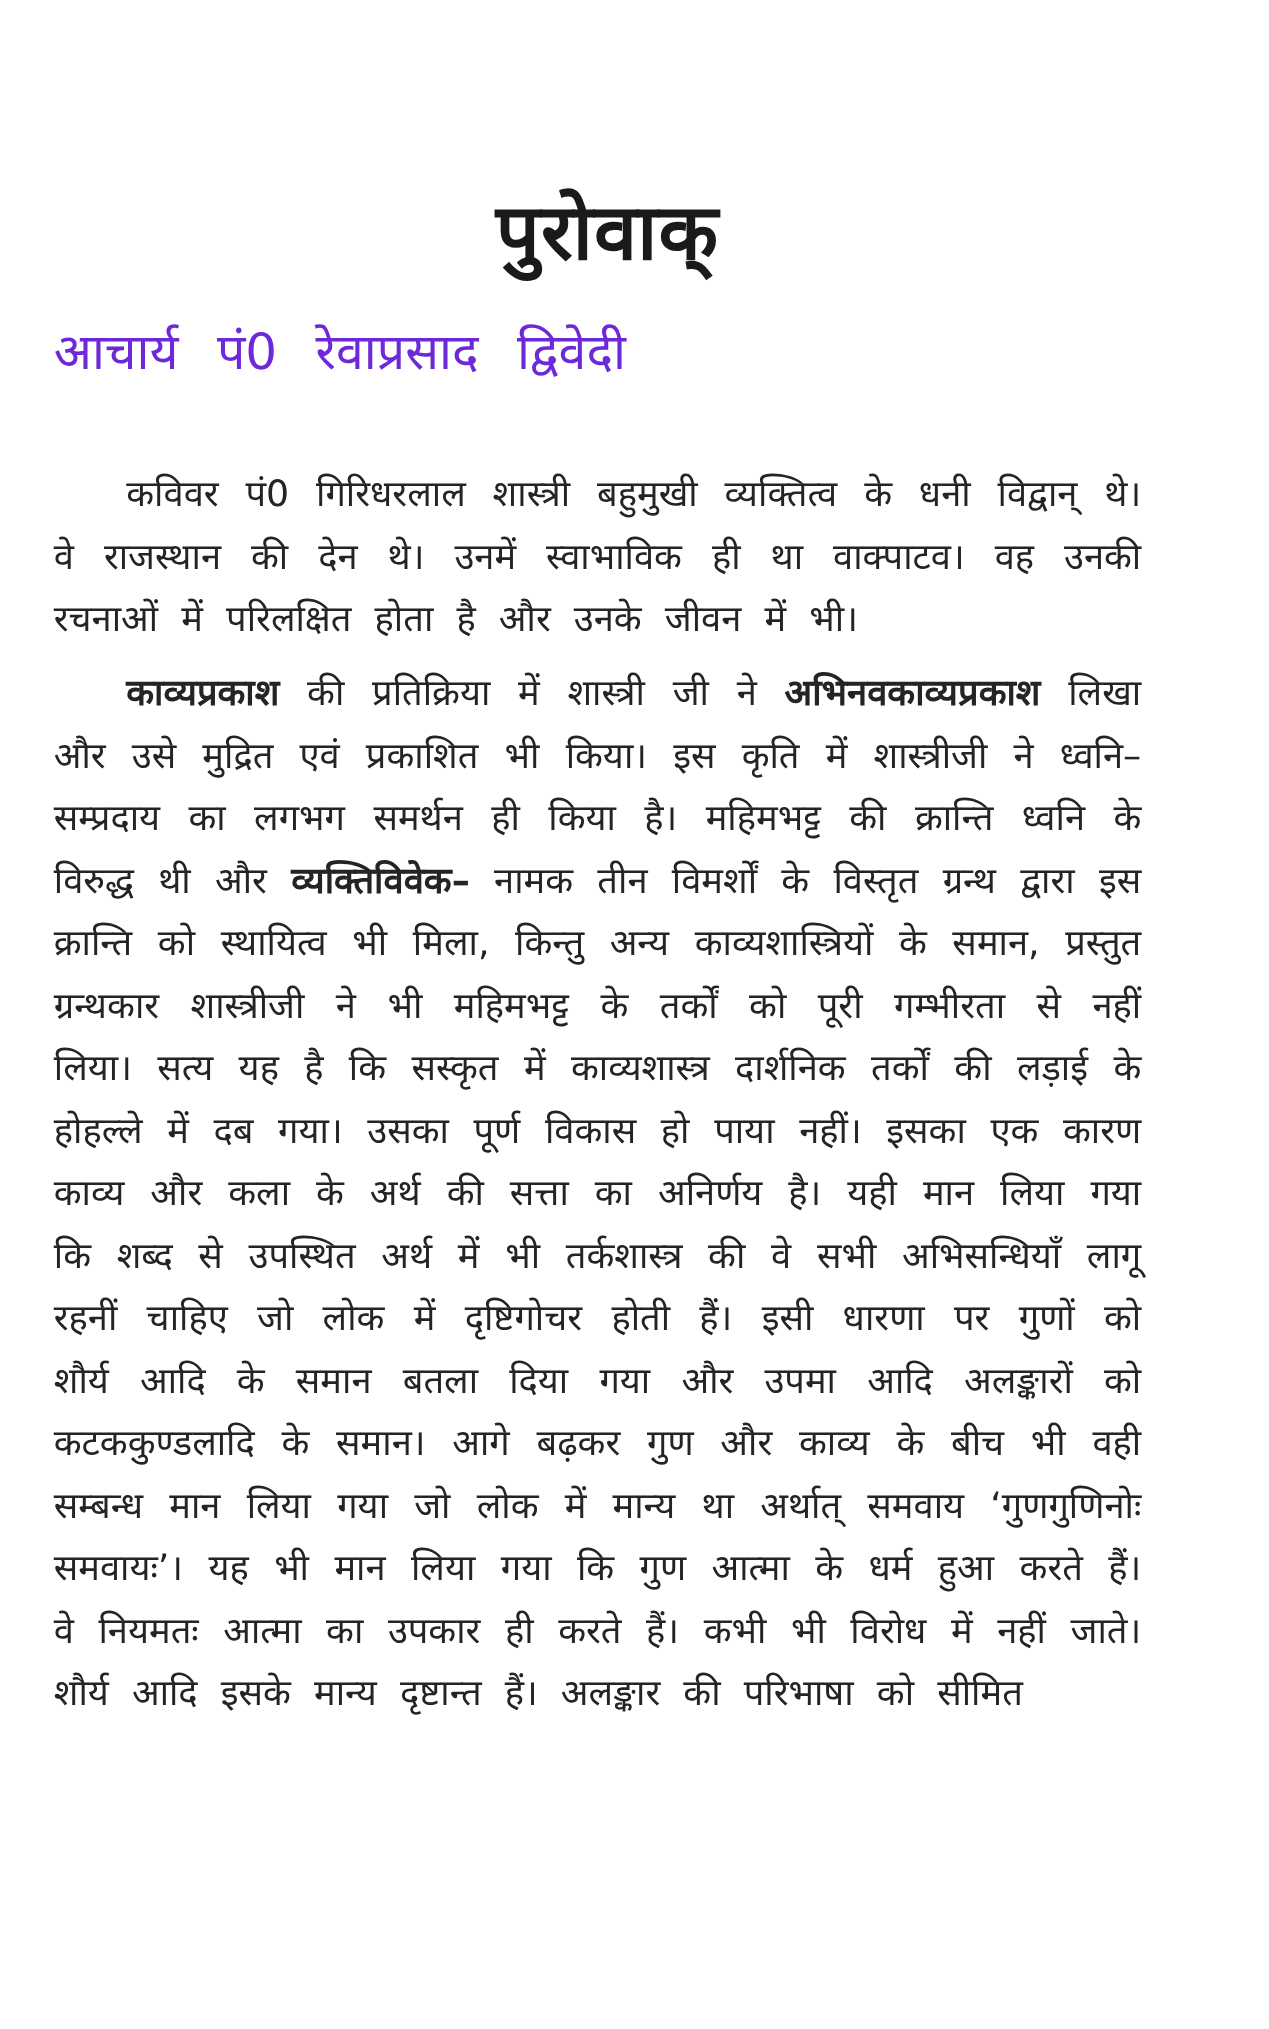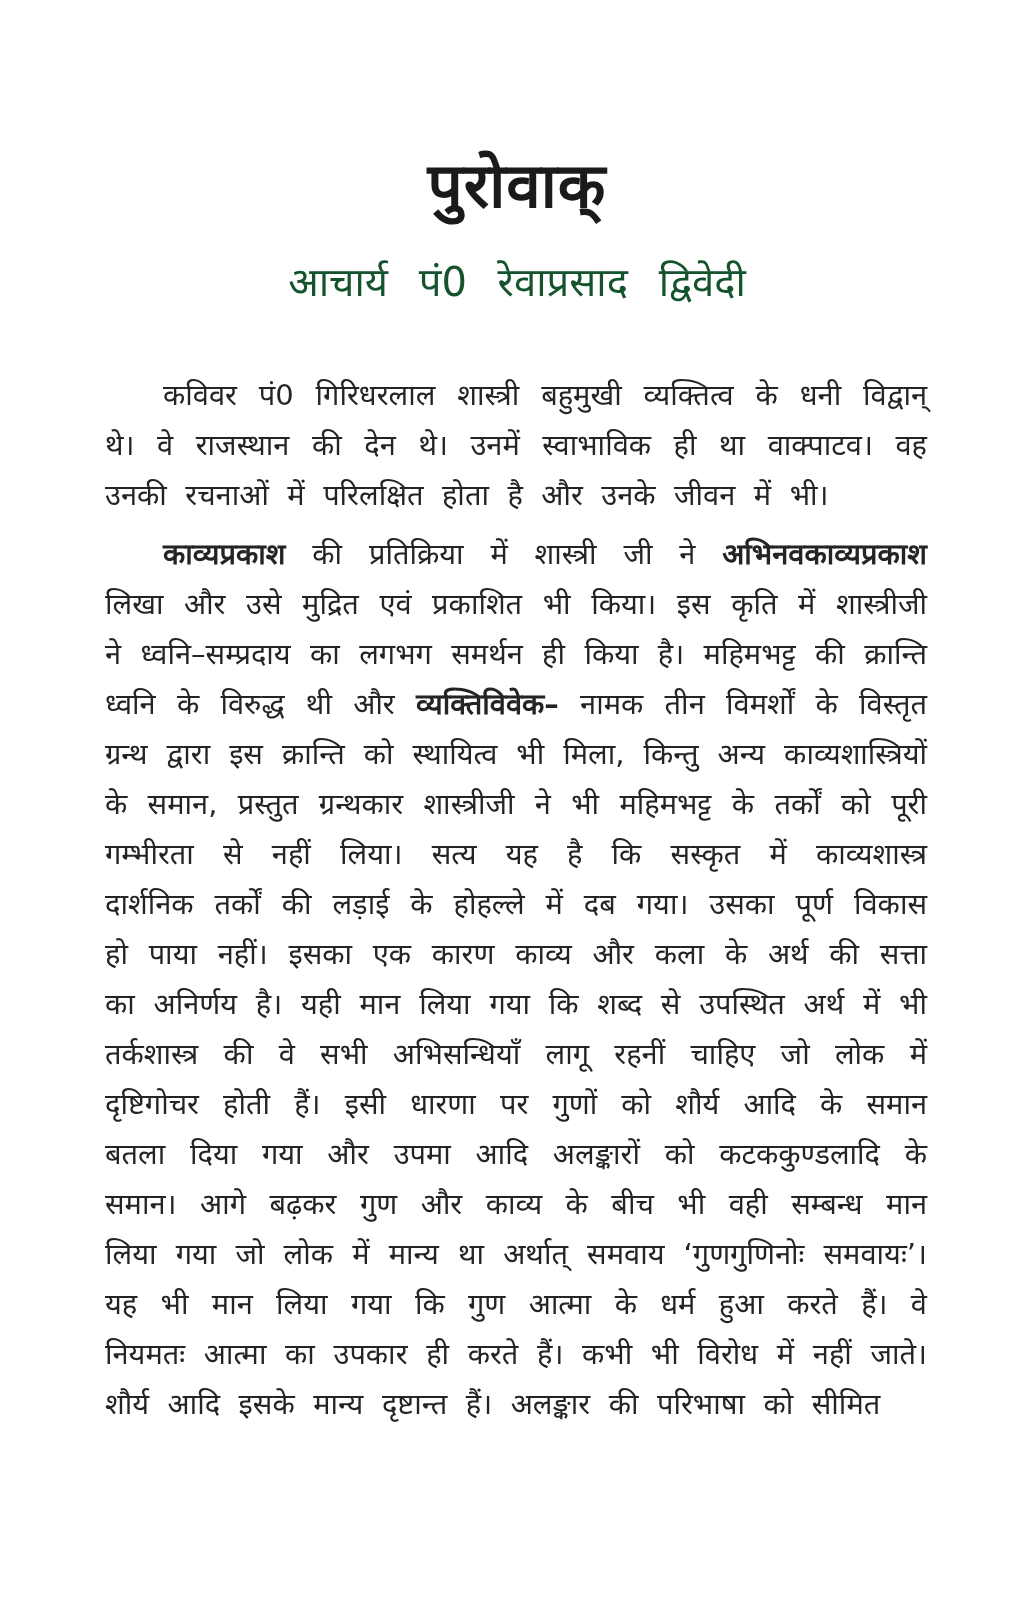--- a/index.html
+++ b/index.html
@@ -10,42 +10,41 @@
   .sheet {
     position: relative;
     width: 1015px;
     height: 1623px;
     margin: 0 auto;
     background: #ffffff;
     color: #212121;
     font-family: "DejaVu Sans", "Liberation Serif", serif;
     overflow: hidden;
     box-sizing: border-box;
-    padding: 140px 86px 0 105px;
+    padding: 140px 86px 0 43px;
   }
   .title {
     margin: 0 0 20px 0;
     text-align: center;
     font-size: 62px;
     line-height: 92px;
     font-weight: 700;
     color: #1a1a1a;
     letter-spacing: 1px;
   }
   .subtitle {
     margin: 0 0 58px 0;
-    text-align: center;
     font-size: 40px;
     line-height: 60px;
     font-weight: 400;
-    color: #14532d;
+    color: #6d28d9;
     word-spacing: 0.45em;
   }
   .bodytext p {
-    margin: 0 2px 9px 0;
+    margin: 0 16px 9px 0;
     font-size: 29px;
     line-height: 50px;
     text-align: justify;
     text-align-last: left;
     text-indent: 58px;
     word-spacing: 0.32em;
     color: #242424;
   }
   .bodytext p span.emph {
     font-weight: 700;

